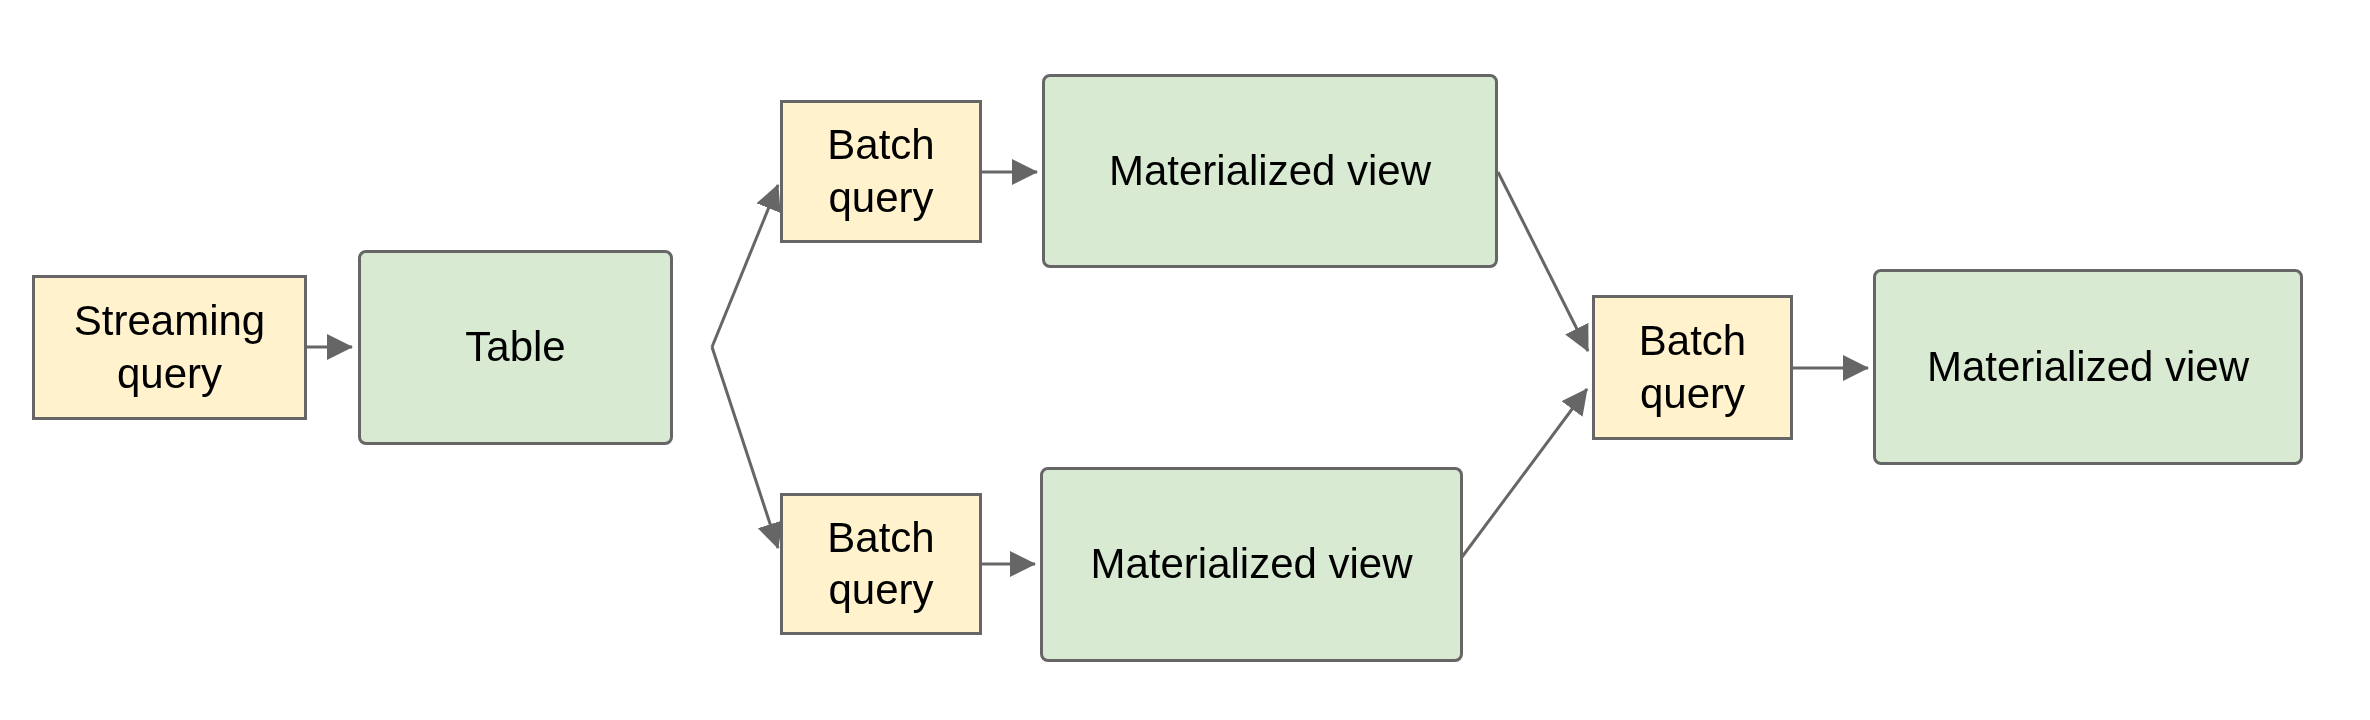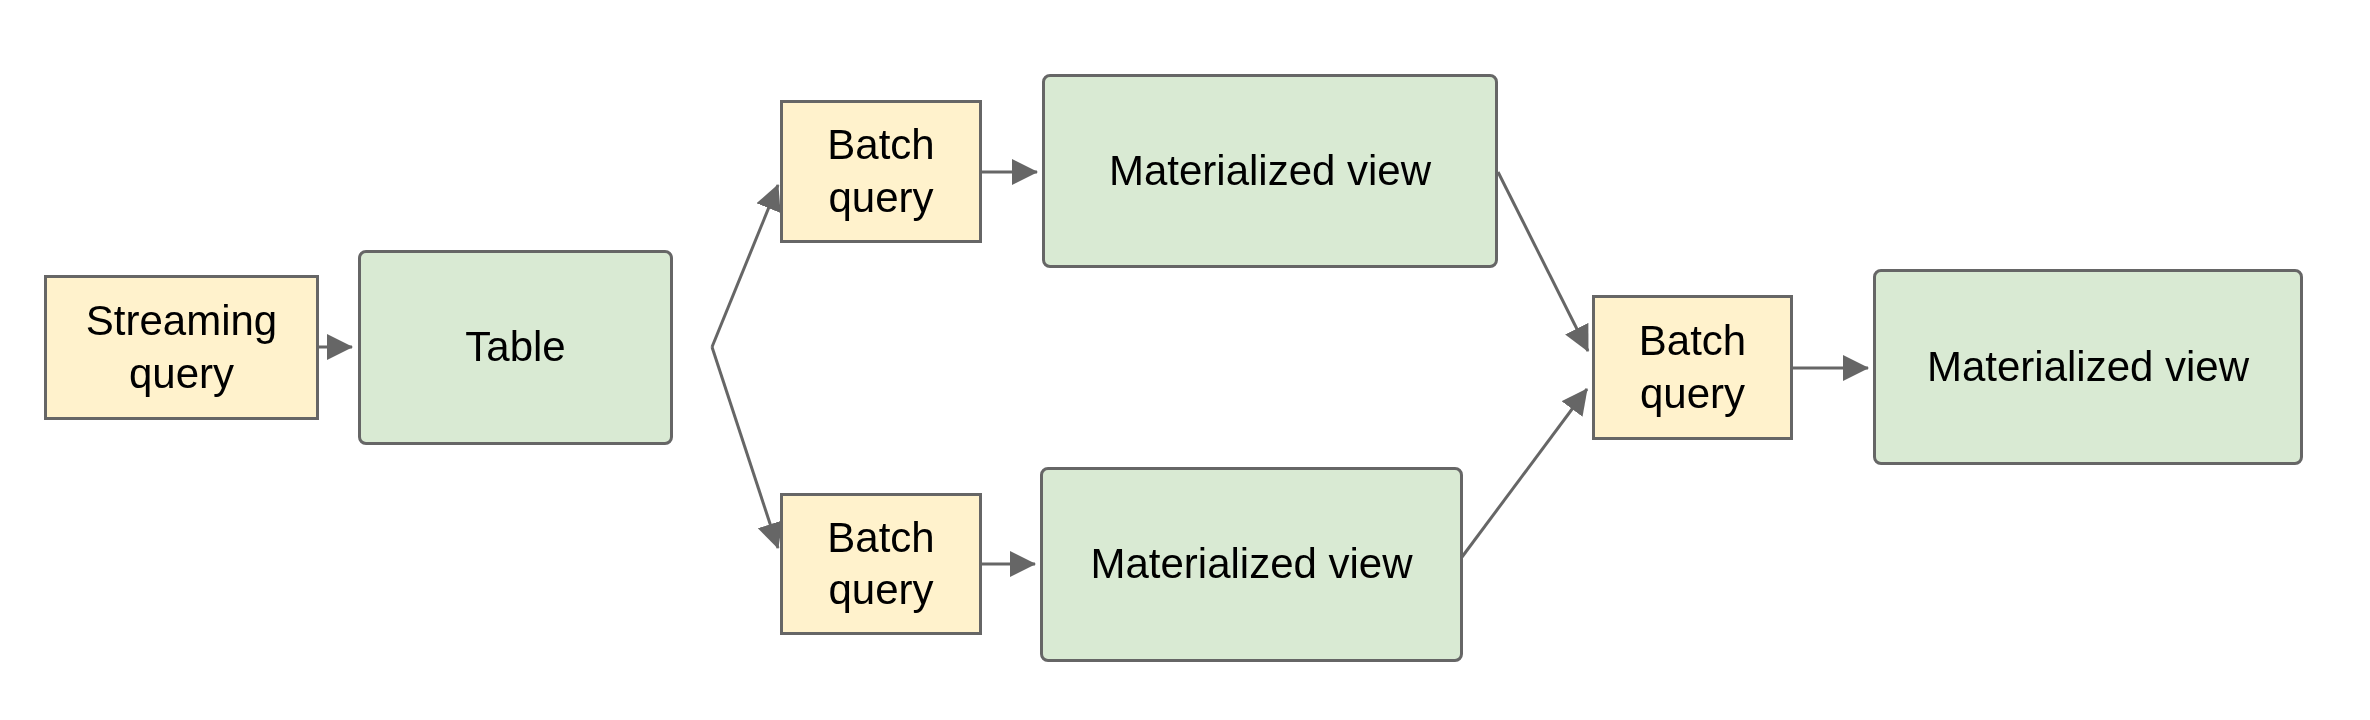--- a/index.html
+++ b/index.html
@@ -62,21 +62,21 @@
       <line x1="712" y1="347" x2="778" y2="185" marker-end="url(#arrow)"></line>
       <line x1="712" y1="347" x2="778" y2="548" marker-end="url(#arrow)"></line>
       <line x1="982" y1="172" x2="1037" y2="172" marker-end="url(#arrow)"></line>
       <line x1="982" y1="564" x2="1035" y2="564" marker-end="url(#arrow)"></line>
       <line x1="1498" y1="172" x2="1588" y2="351" marker-end="url(#arrow)"></line>
       <line x1="1462" y1="557" x2="1587" y2="389" marker-end="url(#arrow)"></line>
       <line x1="1793" y1="368" x2="1868" y2="368" marker-end="url(#arrow)"></line>
     </g>
   </svg>
 
-  <div class="node query" style="left:32px; top:275px; width:275px; height:145px;margin-left:12px;">
+  <div class="node query" style="left:32px; top:275px; width:275px; height:145px;">
     <span class="lbl">Streaming query</span>
   </div>
 
   <div class="node view" style="left:358px; top:250px; width:315px; height:195px;">
     <span class="lbl">Table</span>
   </div>
 
   <div class="node query" style="left:780px; top:100px; width:202px; height:143px;">
     <span class="lbl">Batch query</span>
   </div>

